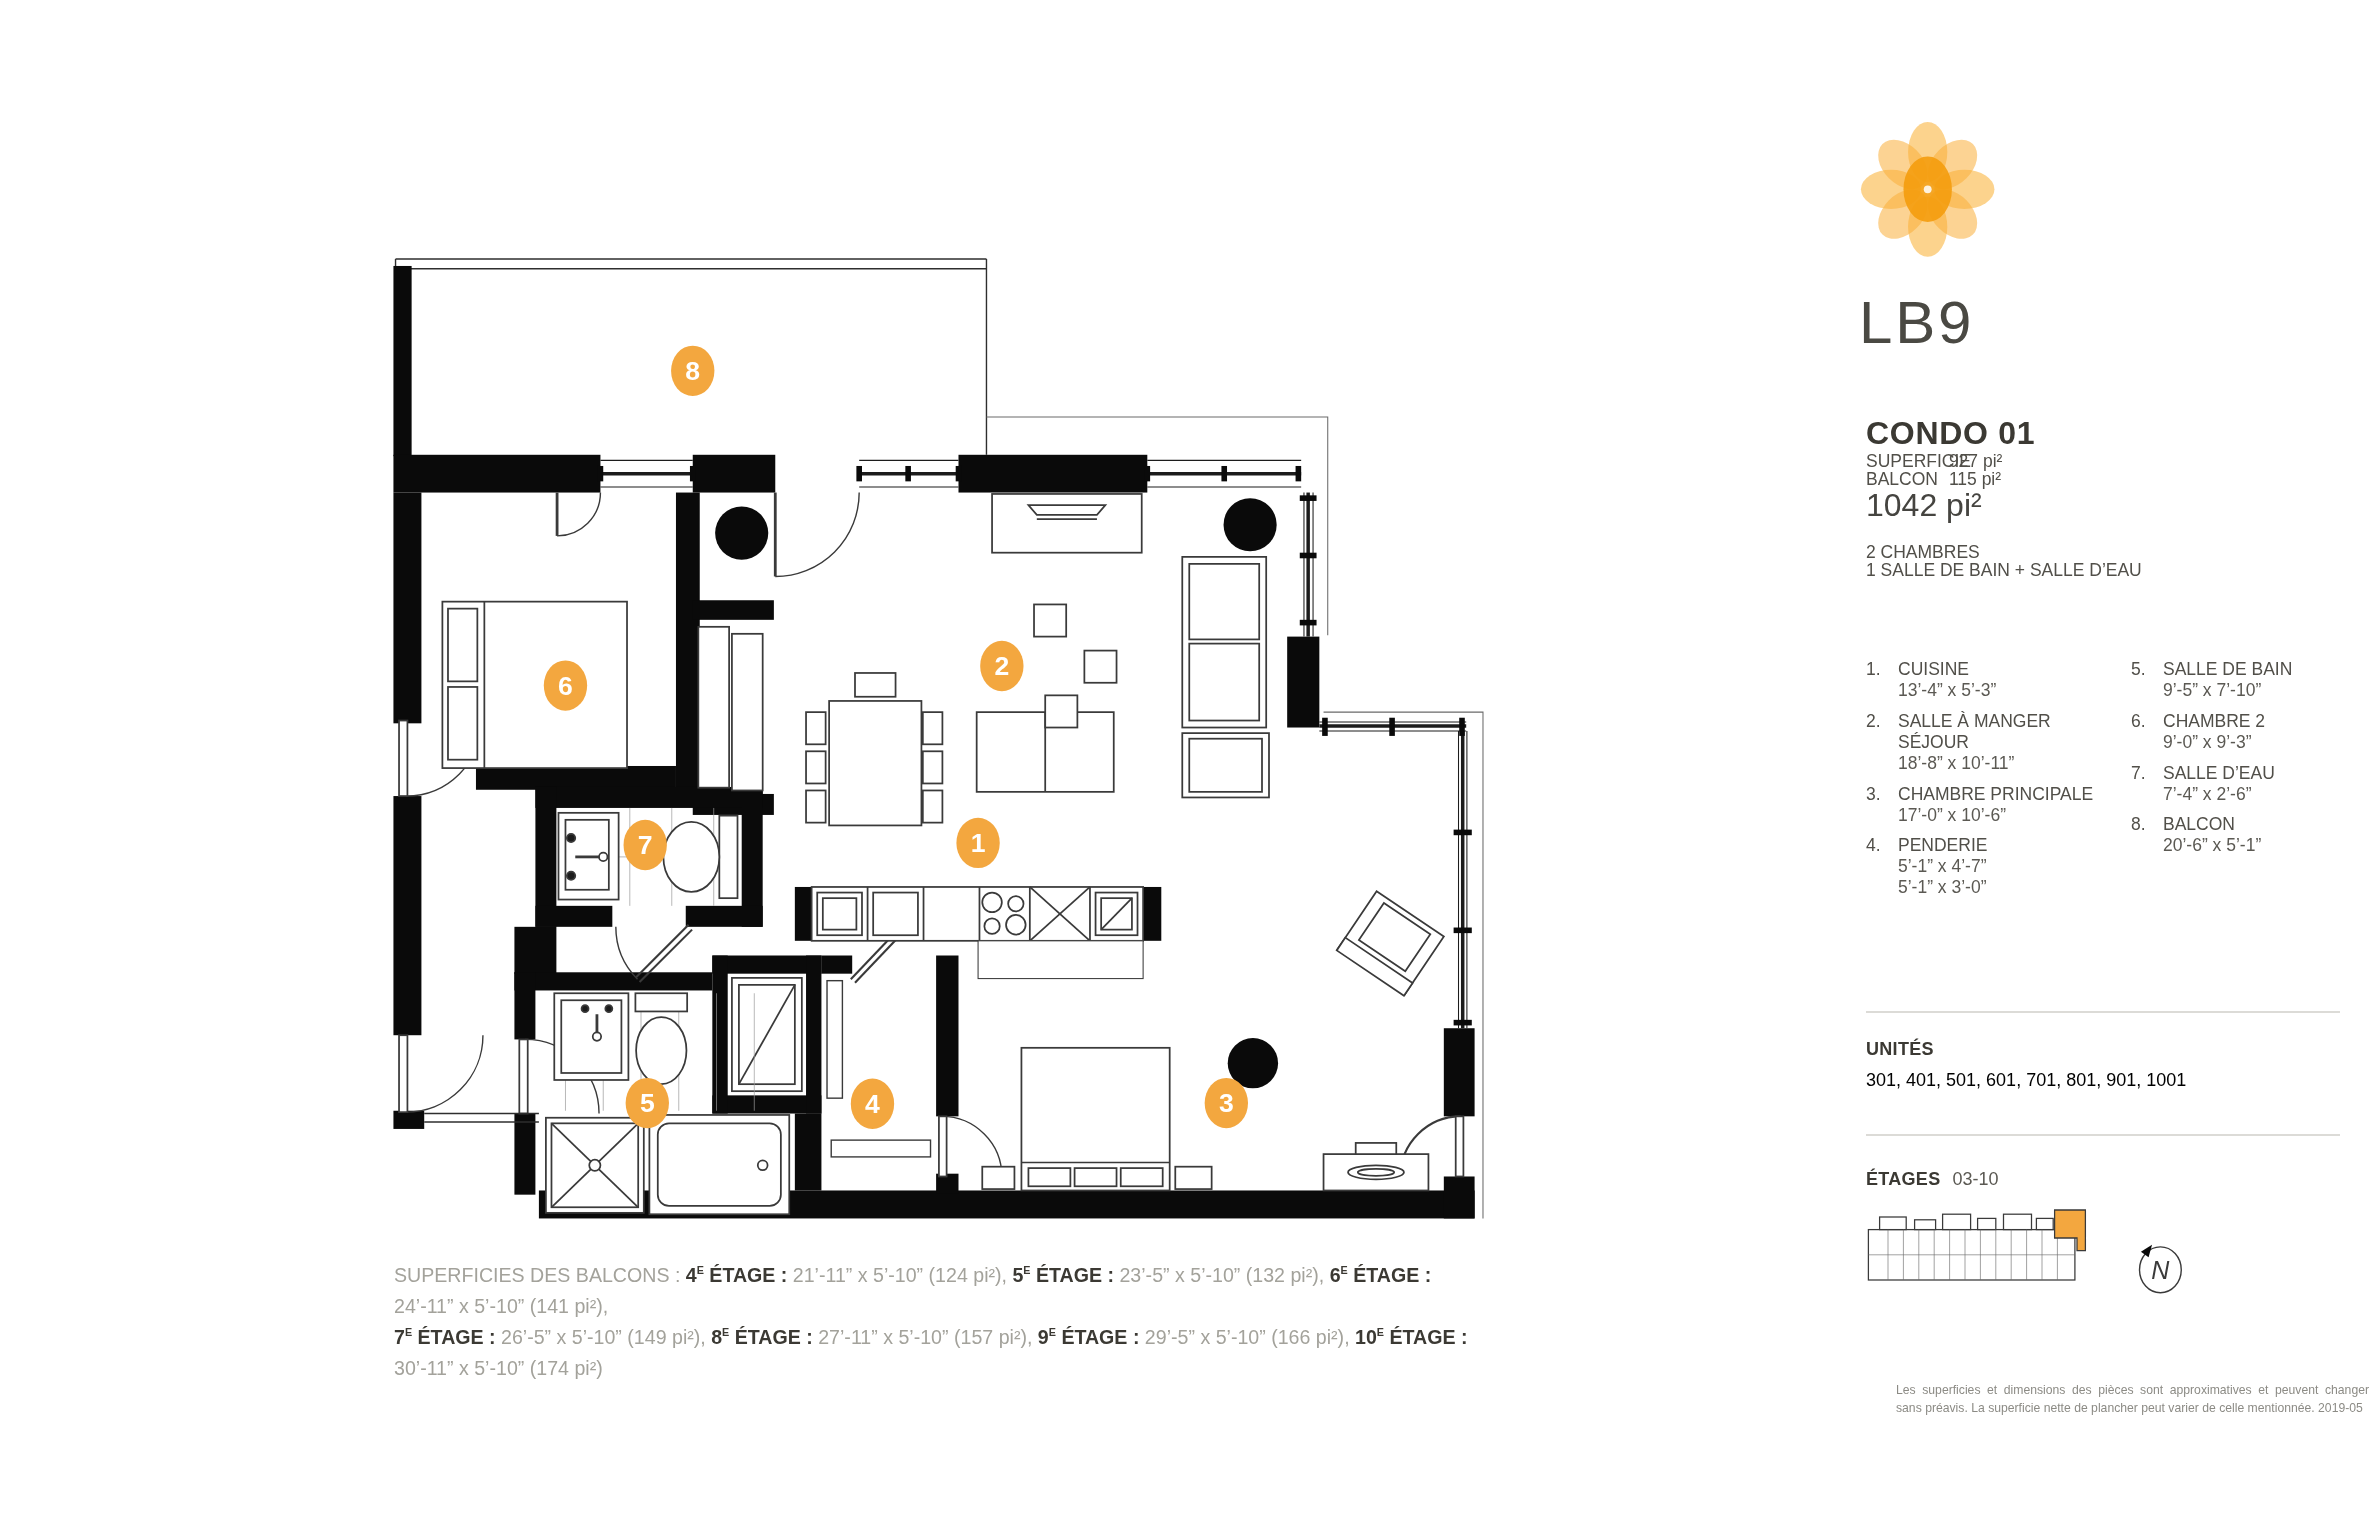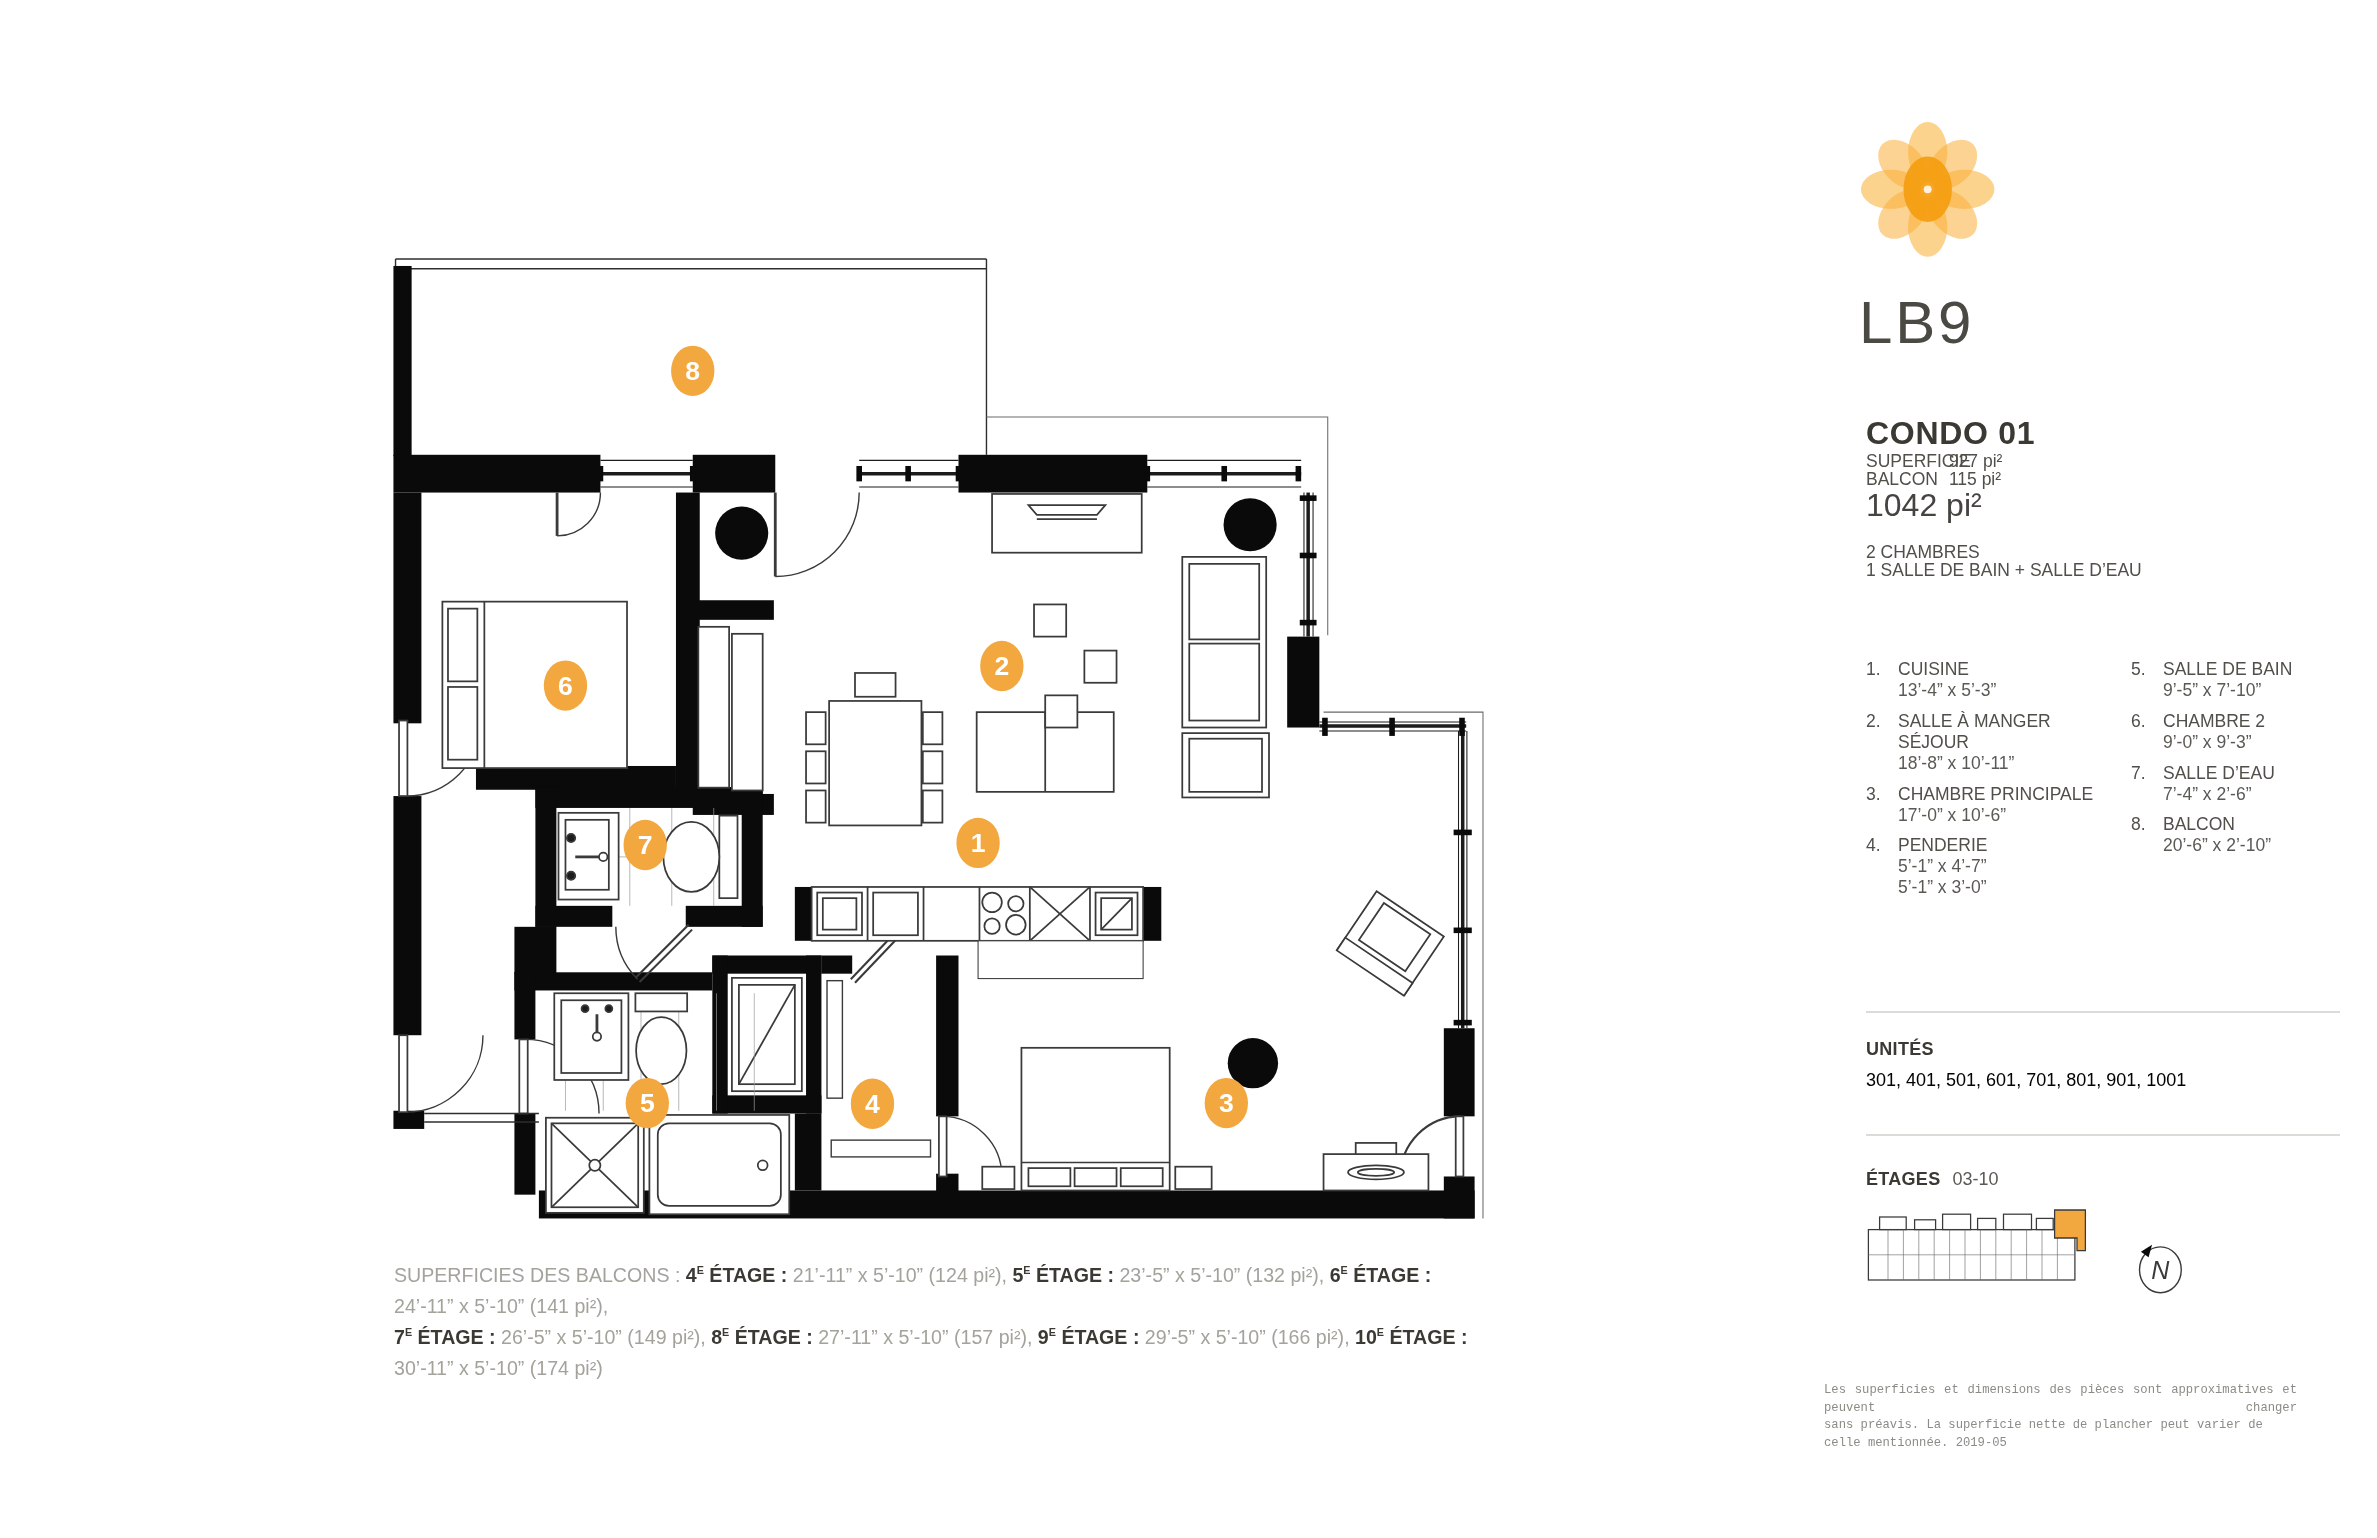--- a/index.html
+++ b/index.html
@@ -24,21 +24,21 @@
   .rdim{font-weight:300;color:#5B5953;}
   .rname:empty,.rdim:empty{display:none;}
   .divider{height:2.1px;background:#DCDBD7;width:474px;left:1866px;}
   #divider-1{top:1011px;}
   #divider-2{top:1134px;}
   #unites-label{left:1866px;top:1039px;font-size:18px;font-weight:700;color:#3B3933;letter-spacing:0.3px;}
   #unites-values{left:1866px;top:1070px;font-size:18px;font-weight:300;color:#000000;}
   #etages-row{left:1866px;top:1169px;font-size:18px;}
   #etages-row .et-label{font-weight:700;color:#3B3933;letter-spacing:0.3px;}
   #etages-row .et-range{font-weight:300;color:#5B5953;margin-left:12px;}
-  #disclaimer{left:1824px;top:1382px;width:473px;font-size:12.2px;line-height:17.5px;color:#8C8B85;font-family:Liberation Mono, monospace;}
+  #disclaimer{left:1896px;top:1382px;width:473px;font-size:12.2px;line-height:17.5px;color:#8C8B85;}
   #disclaimer .dline1{text-align:justify;text-align-last:justify;display:block;}
   
   #balconies{left:394px;top:1260px;width:1091px;font-size:19.6px;line-height:31px;color:#A3A29B;font-weight:300;}
   #balconies b{color:#3B3933;font-weight:700;margin-top:27px;}
   sup{font-size:0.55em;vertical-align:super;line-height:0;}
 </style>
 </head>
 <body>
 
 <svg class="abs" style="left:378px;top:231px;" width="1147" height="1035" viewBox="0 0 1640 1480">
@@ -484,21 +484,21 @@
     <span class="rnum">7.</span>
     <span class="rbody">
       <span class="rname">SALLE D’EAU</span>
       <span class="rdim">7’-4” x 2’-6”</span>
     </span>
   </div>
   <div class="room">
     <span class="rnum">8.</span>
     <span class="rbody">
       <span class="rname">BALCON</span>
-      <span class="rdim">20’-6” x 2’-10”</span>
+      <span class="rdim">20’-6” x 5’-1”</span>
     </span>
   </div>
 </div>
 
 <div class="abs divider" id="divider-1"></div>
 
 <div class="abs" id="unites-label">UNITÉS</div>
 <div class="abs" id="unites-values">301, 401, 501, 601, 701, 801, 901, 1001</div>
 
 <div class="abs divider" id="divider-2"></div>

